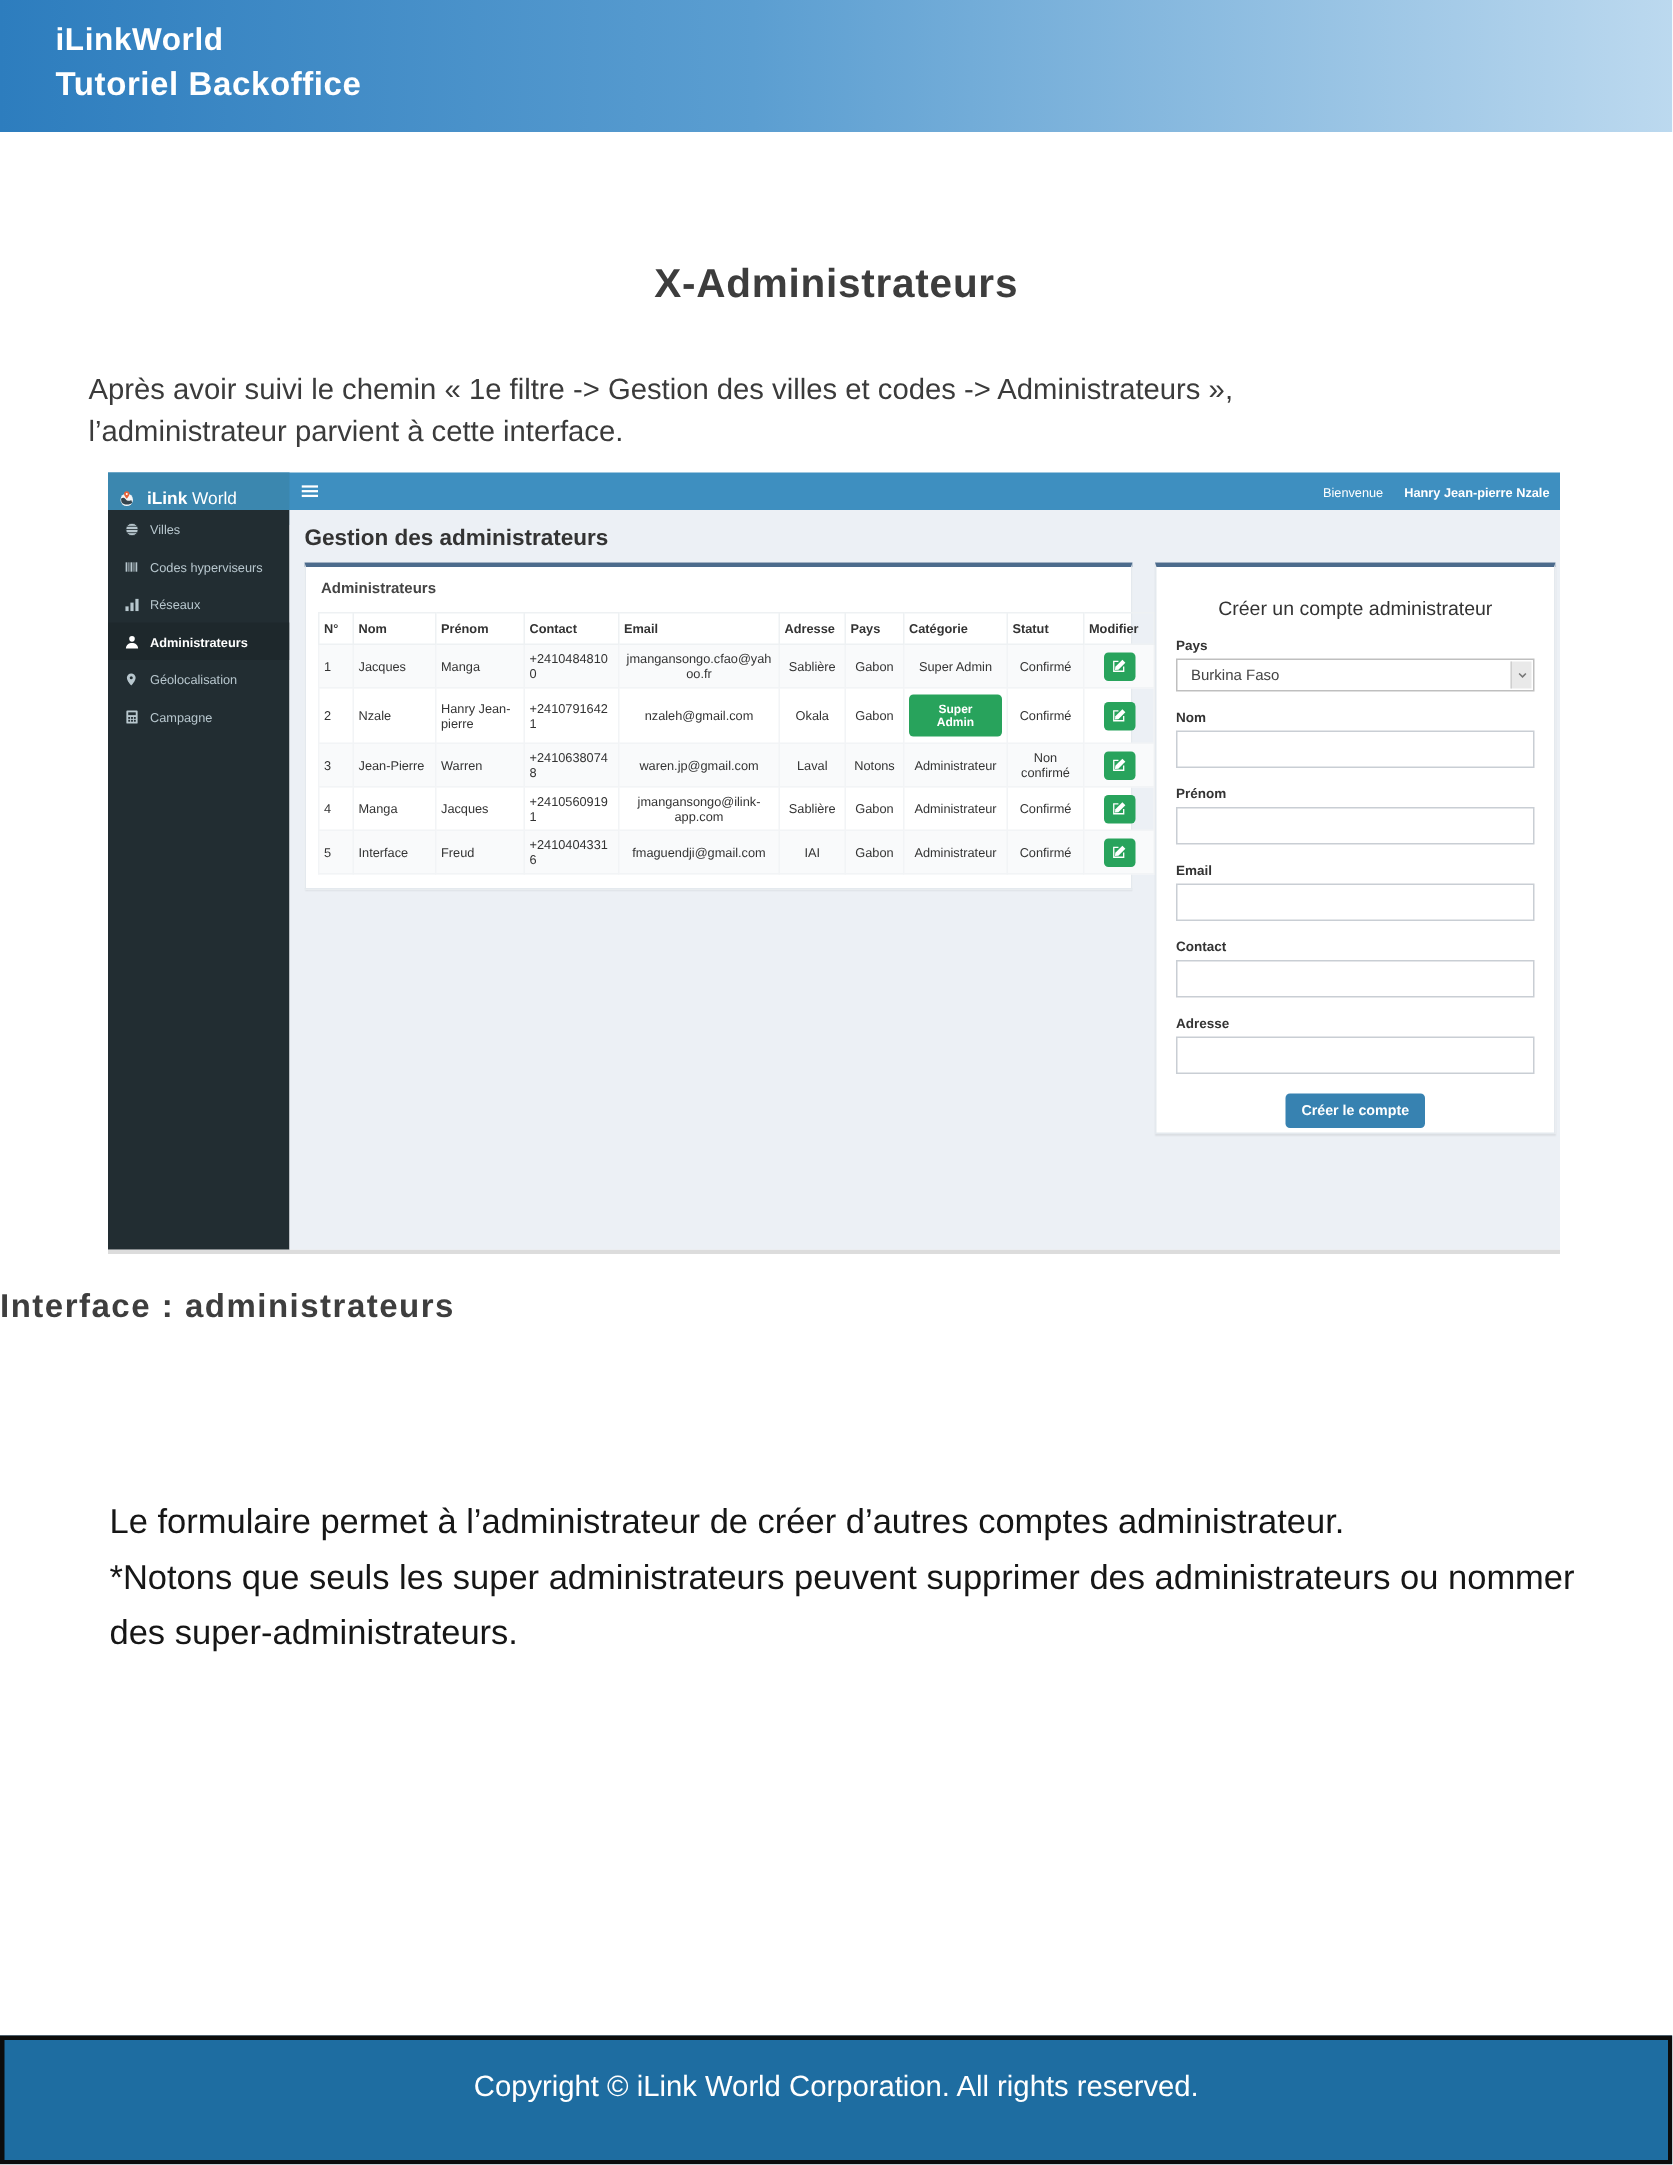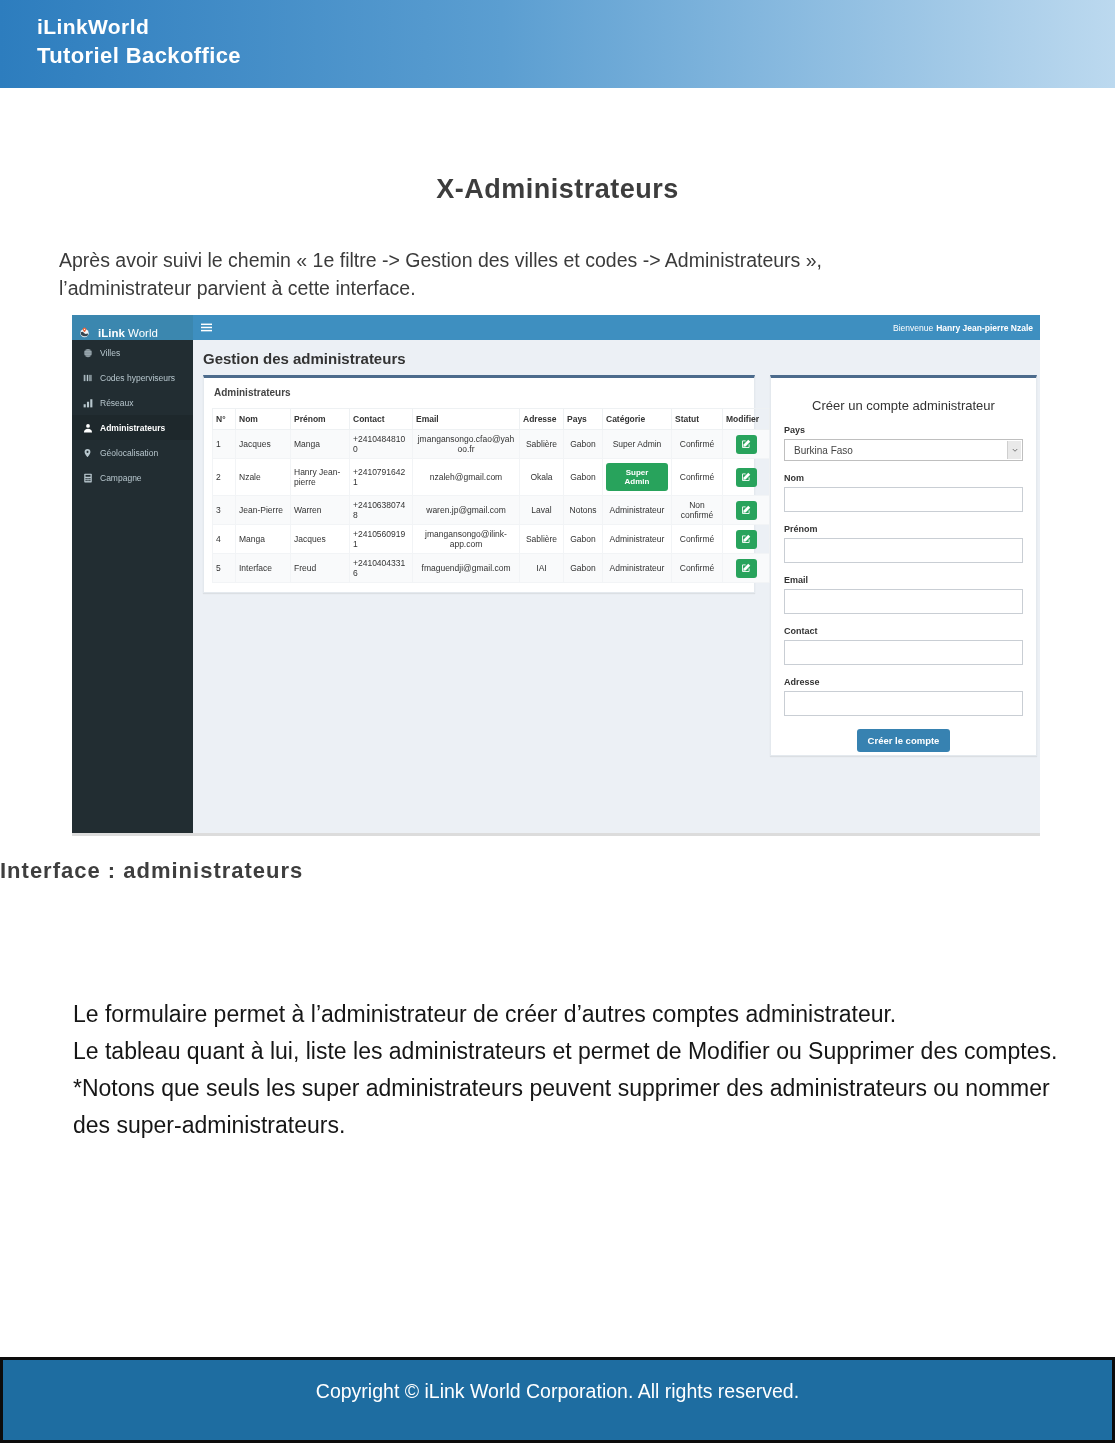--- a/index.html
+++ b/index.html
@@ -25,21 +25,21 @@
   
   .shot{position:absolute;left:72px;top:315px;width:968px;height:518px;
     border-bottom:3px solid #dcdcdc;font-size:8.5px;}
   .shot-navbar{position:absolute;top:0;left:0;right:0;height:25px;background:var(--navbar,#3e8fc0);}
   .shot-logo{position:absolute;left:0;top:0;width:121px;height:35px;background:var(--logo-bg,#3b87af);
     display:flex;align-items:center;gap:8px;padding-left:7px;box-sizing:border-box;color:#fff;
     font-size:11.5px;cursor:pointer;}
   .shot-menu{position:absolute;left:129px;top:0;height:25px;display:flex;align-items:center;cursor:pointer;}
   .shot-welcome{position:absolute;right:7px;top:0;height:25px;display:flex;align-items:center;
     color:#fff;font-size:8.5px;cursor:pointer;}
-  .shot-welcome b{margin-left:3px;}
+  .shot-welcome b{margin-left:14px;}
   .shot-sidebar{position:absolute;left:0;top:25px;width:121px;bottom:0;background:var(--sidebar-bg,#222d32);
     padding-top:0;box-sizing:border-box;}
   .side-item{height:25px;display:flex;align-items:center;gap:7px;padding-left:10px;
     color:#b8c7ce;cursor:pointer;}
   .side-item.active{background:var(--sidebar-active,#1e282c);color:#fff;font-weight:bold;}
   .ic{display:inline-flex;width:11px;justify-content:center;align-items:center;}
   .ic svg{display:block;}
   .shot-main{position:absolute;left:121px;top:25px;right:0;bottom:0;background:var(--content-bg,#ecf0f5);}
   .page-h1{position:absolute;left:10px;top:10px;font-size:15px;font-weight:600;color:#333;}
   .box{position:absolute;background:#fff;border:1px solid #e4e9ee;
@@ -371,19 +371,18 @@
           </div>
         <button class="fsubmit">Créer le compte</button>
       </div>
     </div>
   </div>
 
   <div class="caption">Interface : administrateurs</div>
 
   <div class="bodytext">
     <div>Le formulaire permet à l’administrateur de créer d’autres comptes administrateur.</div>
-    <div>Le tableau quant à lui, liste les administrateurs et permet de Modifier ou Supprimer des comptes.</div>
     <div>*Notons que seuls les super administrateurs peuvent supprimer des administrateurs ou nommer</div>
     <div>des super-administrateurs.</div>
   </div>
 
   <div class="doc-footer">Copyright © iLink World Corporation. All rights reserved.</div>
 </div>
 
 </body></html>

